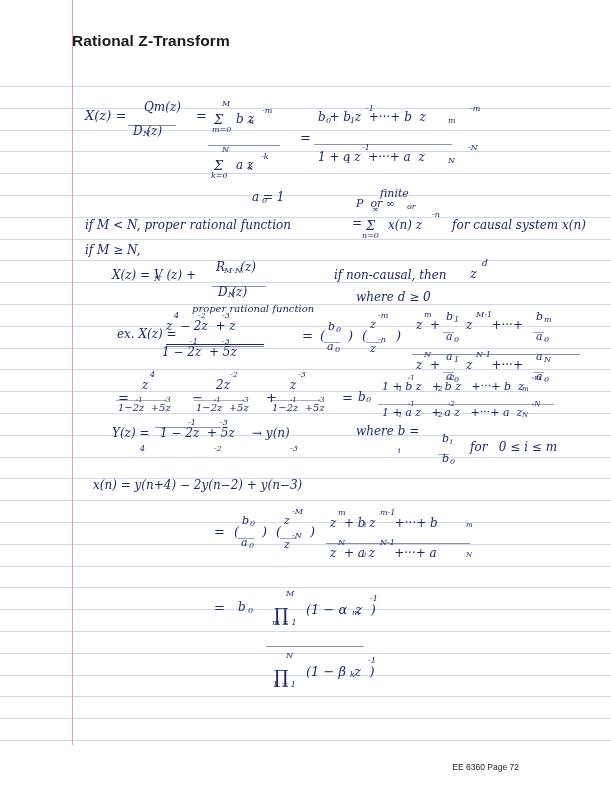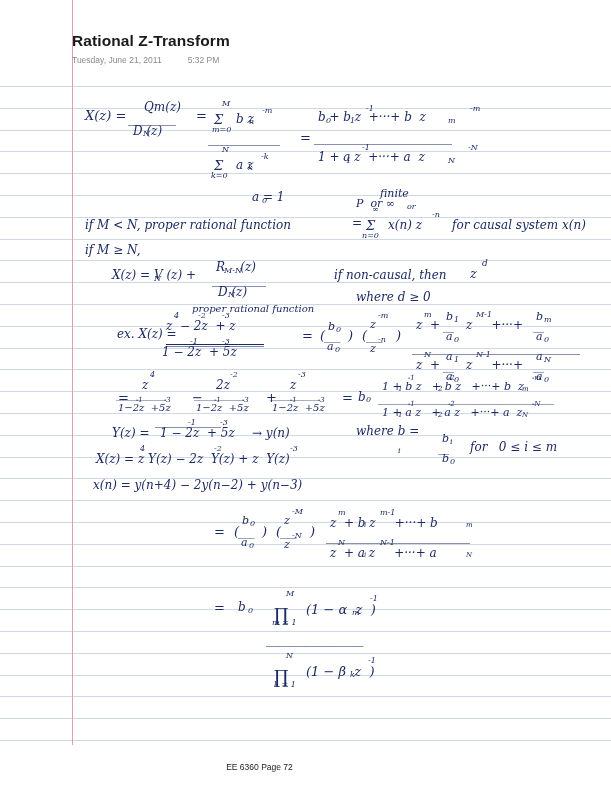--- a/index.html
+++ b/index.html
@@ -56,21 +56,21 @@
     margin-top: 5px;
     font-size: 8.5px;
     color: #8a8a8a;
   }
   #subtitle .date { margin-right: 26px; }
   #footer {
     position: absolute;
     left: 0;
     top: 762px;
     width: 519px;
-    text-align: center;
+    text-align: right;
     font-size: 8.5px;
     color: #222;
   }
   
   #ink {
     position: absolute;
     left: 0;
     top: 0;
     width: 611px;
     height: 792px;
@@ -118,23 +118,20 @@
       <div class="rule-line" style="top: 653px;"></div>
       <div class="rule-line" style="top: 675px;"></div>
       <div class="rule-line" style="top: 696px;"></div>
       <div class="rule-line" style="top: 718px;"></div>
       <div class="rule-line" style="top: 740px;"></div>
       <div class="margin-line" style="left: 72px;"></div>
     </div>
 
   <div id="header">
     <div id="title">Rational Z-Transform</div>
-    <div id="subtitle">
-      <span class="date">Tuesday, June 21, 2011</span><span class="time">5:32 PM</span>
-    </div>
   </div>
 
   <div id="ink">
       <span class="hw" style="left: 85px; top: 108px; font-size: 13px;">X(z) =</span>
       <span class="hw" style="left: 144px; top: 100px; font-size: 12px;">Qm(z)</span>
       <span class="hw" style="left: 133px; top: 124px; font-size: 12px;">D (z)</span>
       <span class="hw" style="left: 143px; top: 129px; font-size: 8px;">N</span>
       <span class="hw" style="left: 128px; top: 112px; font-size: 12px;">________</span>
       <span class="hw" style="left: 196px; top: 108px; font-size: 13px;">=</span>
       <span class="hw" style="left: 222px; top: 99px; font-size: 8px;">M</span>
@@ -280,21 +277,20 @@
       <span class="hw" style="left: 448px; top: 400px; font-size: 7px;">-2</span>
       <span class="hw" style="left: 522px; top: 411px; font-size: 7px;">N</span>
       <span class="hw" style="left: 532px; top: 400px; font-size: 7px;">-N</span>
       <span class="hw" style="left: 378px; top: 392px; font-size: 11px;">________________________________</span>
       <span class="hw" style="left: 112px; top: 426px; font-size: 12px;">Y(z) =</span>
       <span class="hw" style="left: 160px; top: 426px; font-size: 12px;">1 − 2z  + 5z</span>
       <span class="hw" style="left: 188px; top: 418px; font-size: 8px;">-1</span>
       <span class="hw" style="left: 220px; top: 418px; font-size: 8px;">-3</span>
       <span class="hw" style="left: 155px; top: 414px; font-size: 12px;">___________</span>
       <span class="hw" style="left: 252px; top: 426px; font-size: 12px;">→ y(n)</span>
-      <span class="hw" style="left: 96px; top: 452px; font-size: 12px;">X(z) = z Y(z) − 2z  Y(z) + z  Y(z)</span>
       <span class="hw" style="left: 140px; top: 444px; font-size: 8px;">4</span>
       <span class="hw" style="left: 214px; top: 444px; font-size: 8px;">-2</span>
       <span class="hw" style="left: 290px; top: 444px; font-size: 8px;">-3</span>
       <span class="hw" style="left: 356px; top: 424px; font-size: 12px;">where b =</span>
       <span class="hw" style="left: 398px; top: 446px; font-size: 8px;">i</span>
       <span class="hw" style="left: 442px; top: 432px; font-size: 11px;">b</span>
       <span class="hw" style="left: 450px; top: 437px; font-size: 8px;">i</span>
       <span class="hw" style="left: 442px; top: 452px; font-size: 11px;">b</span>
       <span class="hw" style="left: 450px; top: 457px; font-size: 8px;">0</span>
       <span class="hw" style="left: 438px; top: 442px; font-size: 11px;">__</span>

